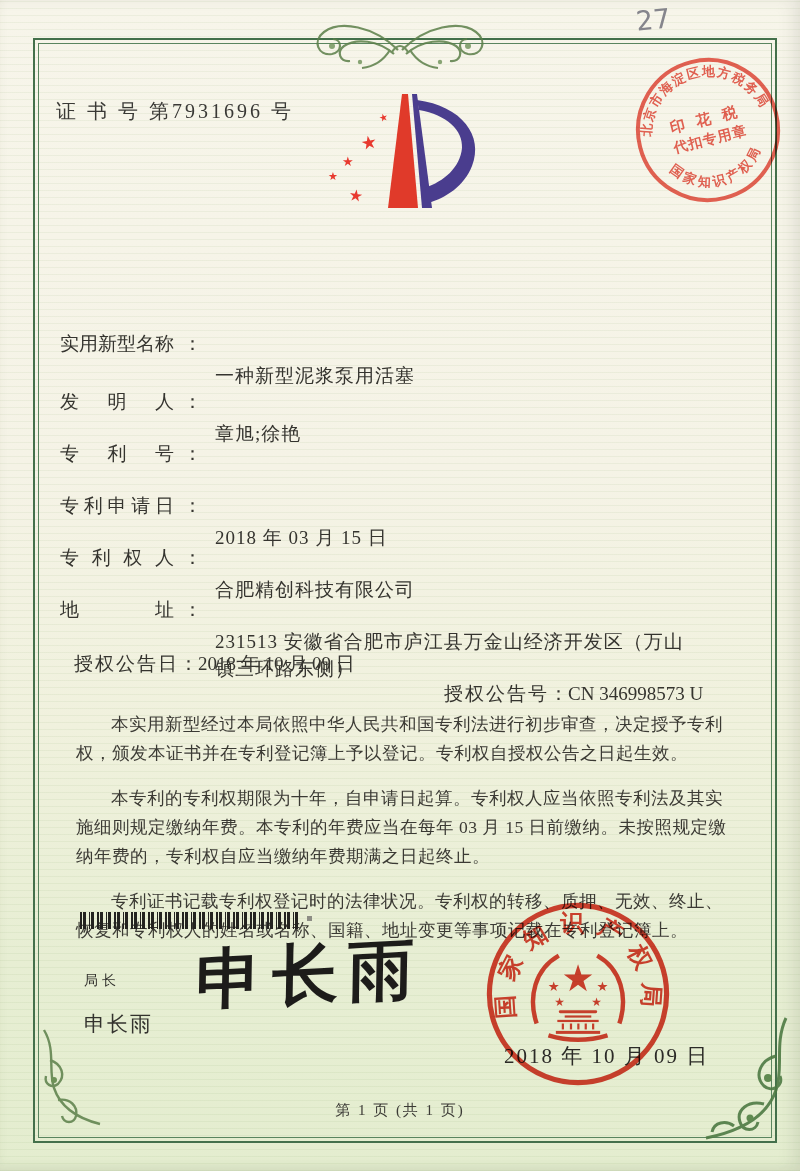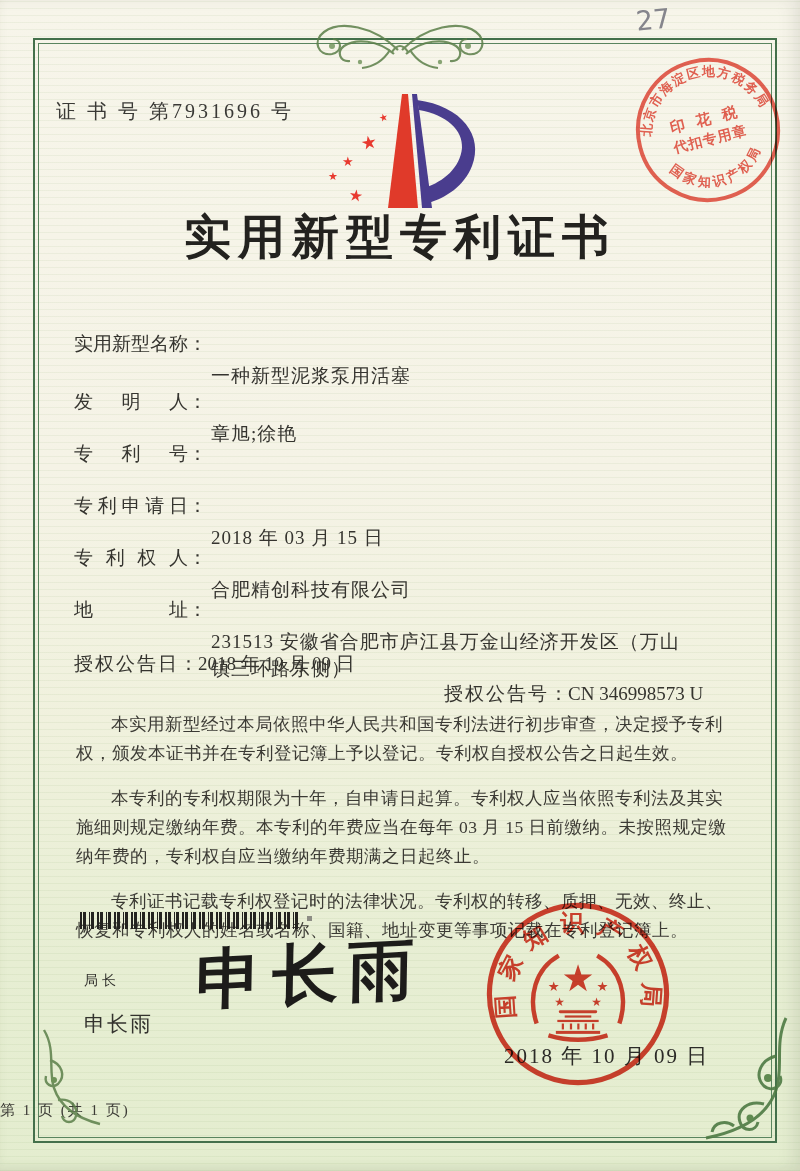--- a/index.html
+++ b/index.html
@@ -13,22 +13,22 @@
   .frame{position:absolute;left:33px;top:38px;width:740px;height:1101px;
     border:2px solid #44704b;z-index:1;}
   .frame::before{content:"";position:absolute;inset:3px;border:1px solid #5a855f;}
   .txt{position:absolute;color:#2e2d2b;z-index:2;}
   .cert-no{left:56px;top:98px;font-size:20px;letter-spacing:3px;color:#3a3936;}
   .annotation{left:636px;top:4px;font-size:27px;color:#85858c;transform:rotate(-6deg);
     font-family:"DejaVu Sans",sans-serif;z-index:2;position:absolute;}
   .logo{position:absolute;left:320px;top:88px;width:172px;height:124px;z-index:2;}
   .title{left:0;top:206px;width:100%;text-align:center;font-size:47px;font-weight:700;
     letter-spacing:7px;color:#23221f;}
-  .frow{position:absolute;left:74px;width:660px;display:flex;align-items:flex-start;
-    font-size:19px;line-height:27px;color:#35342f;z-index:2;}
+  .frow{position:absolute;left:60px;width:660px;display:flex;align-items:flex-start;
+    font-size:19px;line-height:27px;color:#35342f;z-index:2;gap:9px;}
   .flabel{display:inline-block;width:114px;text-align:justify;text-align-last:justify;flex:0 0 114px;}
   .fcolon{flex:0 0 auto;padding-right:4px;}
   .fvalue{flex:1 1 auto;letter-spacing:1px;margin-top:32px;}
   .r1{top:330px}.r2{top:388px}.r3{top:440px}.r4{top:492px}.r5{top:544px}.r6{top:596px}
   .grant-row{position:absolute;left:74px;top:650px;width:660px;display:flex;font-size:19px;
     line-height:27px;color:#35342f;z-index:2;}
   .grant-left{display:flex;width:370px;}
   .grant-right{display:flex;margin-top:30px;}
   .glabel{letter-spacing:2px;}
   .paras{position:absolute;left:60px;top:694px;width:684px;font-size:17.5px;line-height:29px;
@@ -40,21 +40,21 @@
   .bardot{position:absolute;left:307px;top:916px;width:5px;height:5px;background:#8d8d85;z-index:2;}
   .officer{left:84px;top:972px;font-size:14px;letter-spacing:4px;color:#33322e;}
   .officer2{left:84px;top:1010px;font-size:21px;letter-spacing:2px;color:#33322e;}
   .signature{left:196px;top:930px;font-size:66px;color:#1d1c1a;letter-spacing:10px;
     transform:rotate(-3deg) skewX(-4deg);font-weight:600;z-index:2;}
   .seal-date{left:504px;top:1042px;font-size:21px;letter-spacing:2px;color:#2b2a27;z-index:2;}
   .big-seal{position:absolute;left:482px;top:898px;width:192px;height:192px;z-index:6;
     mix-blend-mode:multiply;opacity:.92;}
   .tax-stamp{position:absolute;left:628px;top:50px;width:160px;height:160px;z-index:5;
     transform:rotate(-14deg);mix-blend-mode:multiply;opacity:.85;}
-  .footer{left:0;top:1101px;width:100%;text-align:left;font-size:15px;letter-spacing:2px;color:#3c3b36;}
+  .footer{left:0;top:1101px;width:100%;text-align:center;font-size:15px;letter-spacing:2px;color:#3c3b36;}
   .ornament-top{position:absolute;left:270px;top:10px;width:260px;height:66px;z-index:3;}
   .fl-left{position:absolute;left:36px;top:1026px;width:72px;height:108px;z-index:3;}
   .fl-right{position:absolute;left:698px;top:1016px;width:96px;height:134px;z-index:3;}
   svg text{font-family:"Liberation Serif","DejaVu Serif",serif;}
 </style>
 </head>
 <body>
 
 <div class="page">
 
@@ -104,21 +104,20 @@
     <text font-size="13" fill="#e5483a" font-weight="bold" letter-spacing="1.5">
       <textPath href="#taxTop" startOffset="50%" text-anchor="middle">北京市海淀区地方税务局</textPath>
     </text>
     <text font-size="13" fill="#e5483a" font-weight="bold" letter-spacing="3">
       <textPath href="#taxBottom" startOffset="50%" text-anchor="middle">国家知识产权局</textPath>
     </text>
     <text x="80" y="74" font-size="15" fill="#e5483a" font-weight="bold" text-anchor="middle" letter-spacing="4">印 花 税</text>
     <text x="80" y="94" font-size="14" fill="#e5483a" font-weight="bold" text-anchor="middle" letter-spacing="1">代扣专用章</text>
   </svg>
 
-  <div class="txt title">实用新型专利证书</div>
 
   <div class="frow r1">
     <span class="flabel">实用新型名称</span>
       <span class="fcolon">：</span>
       <span class="fvalue">一种新型泥浆泵用活塞</span>
   </div>
   <div class="frow r2">
     <span class="flabel">发明人</span>
       <span class="fcolon">：</span>
       <span class="fvalue">章旭;徐艳</span>

